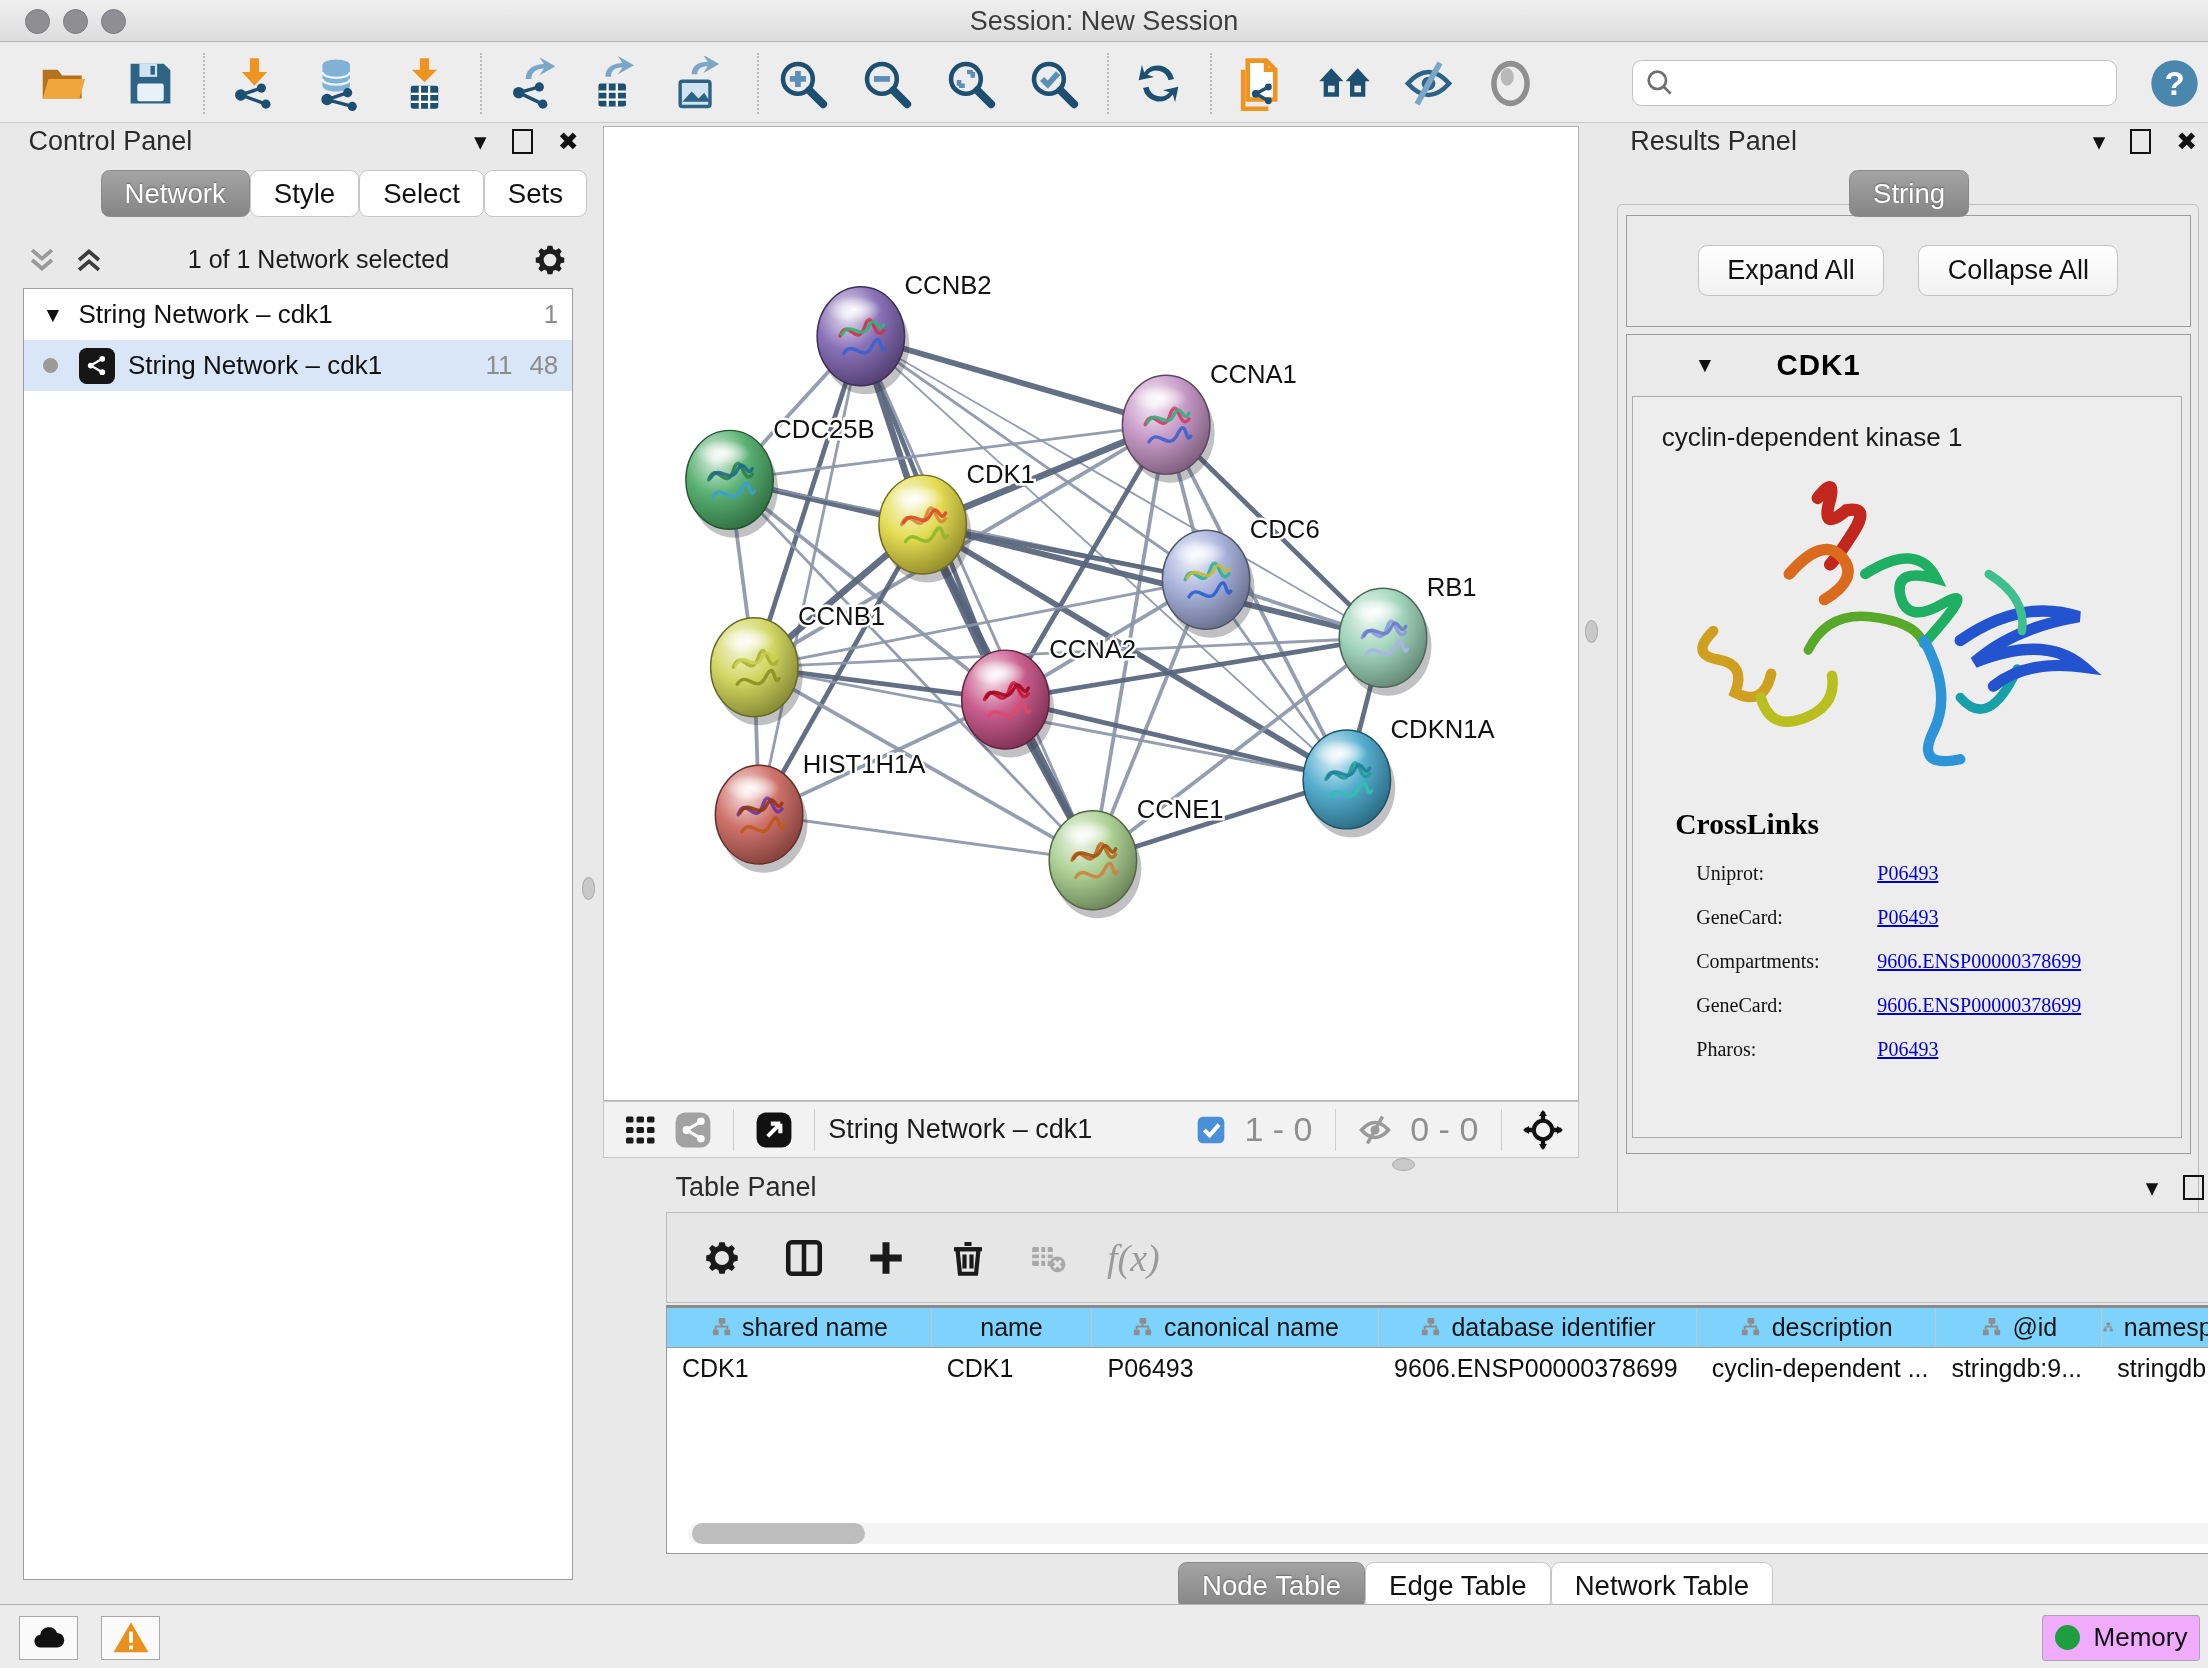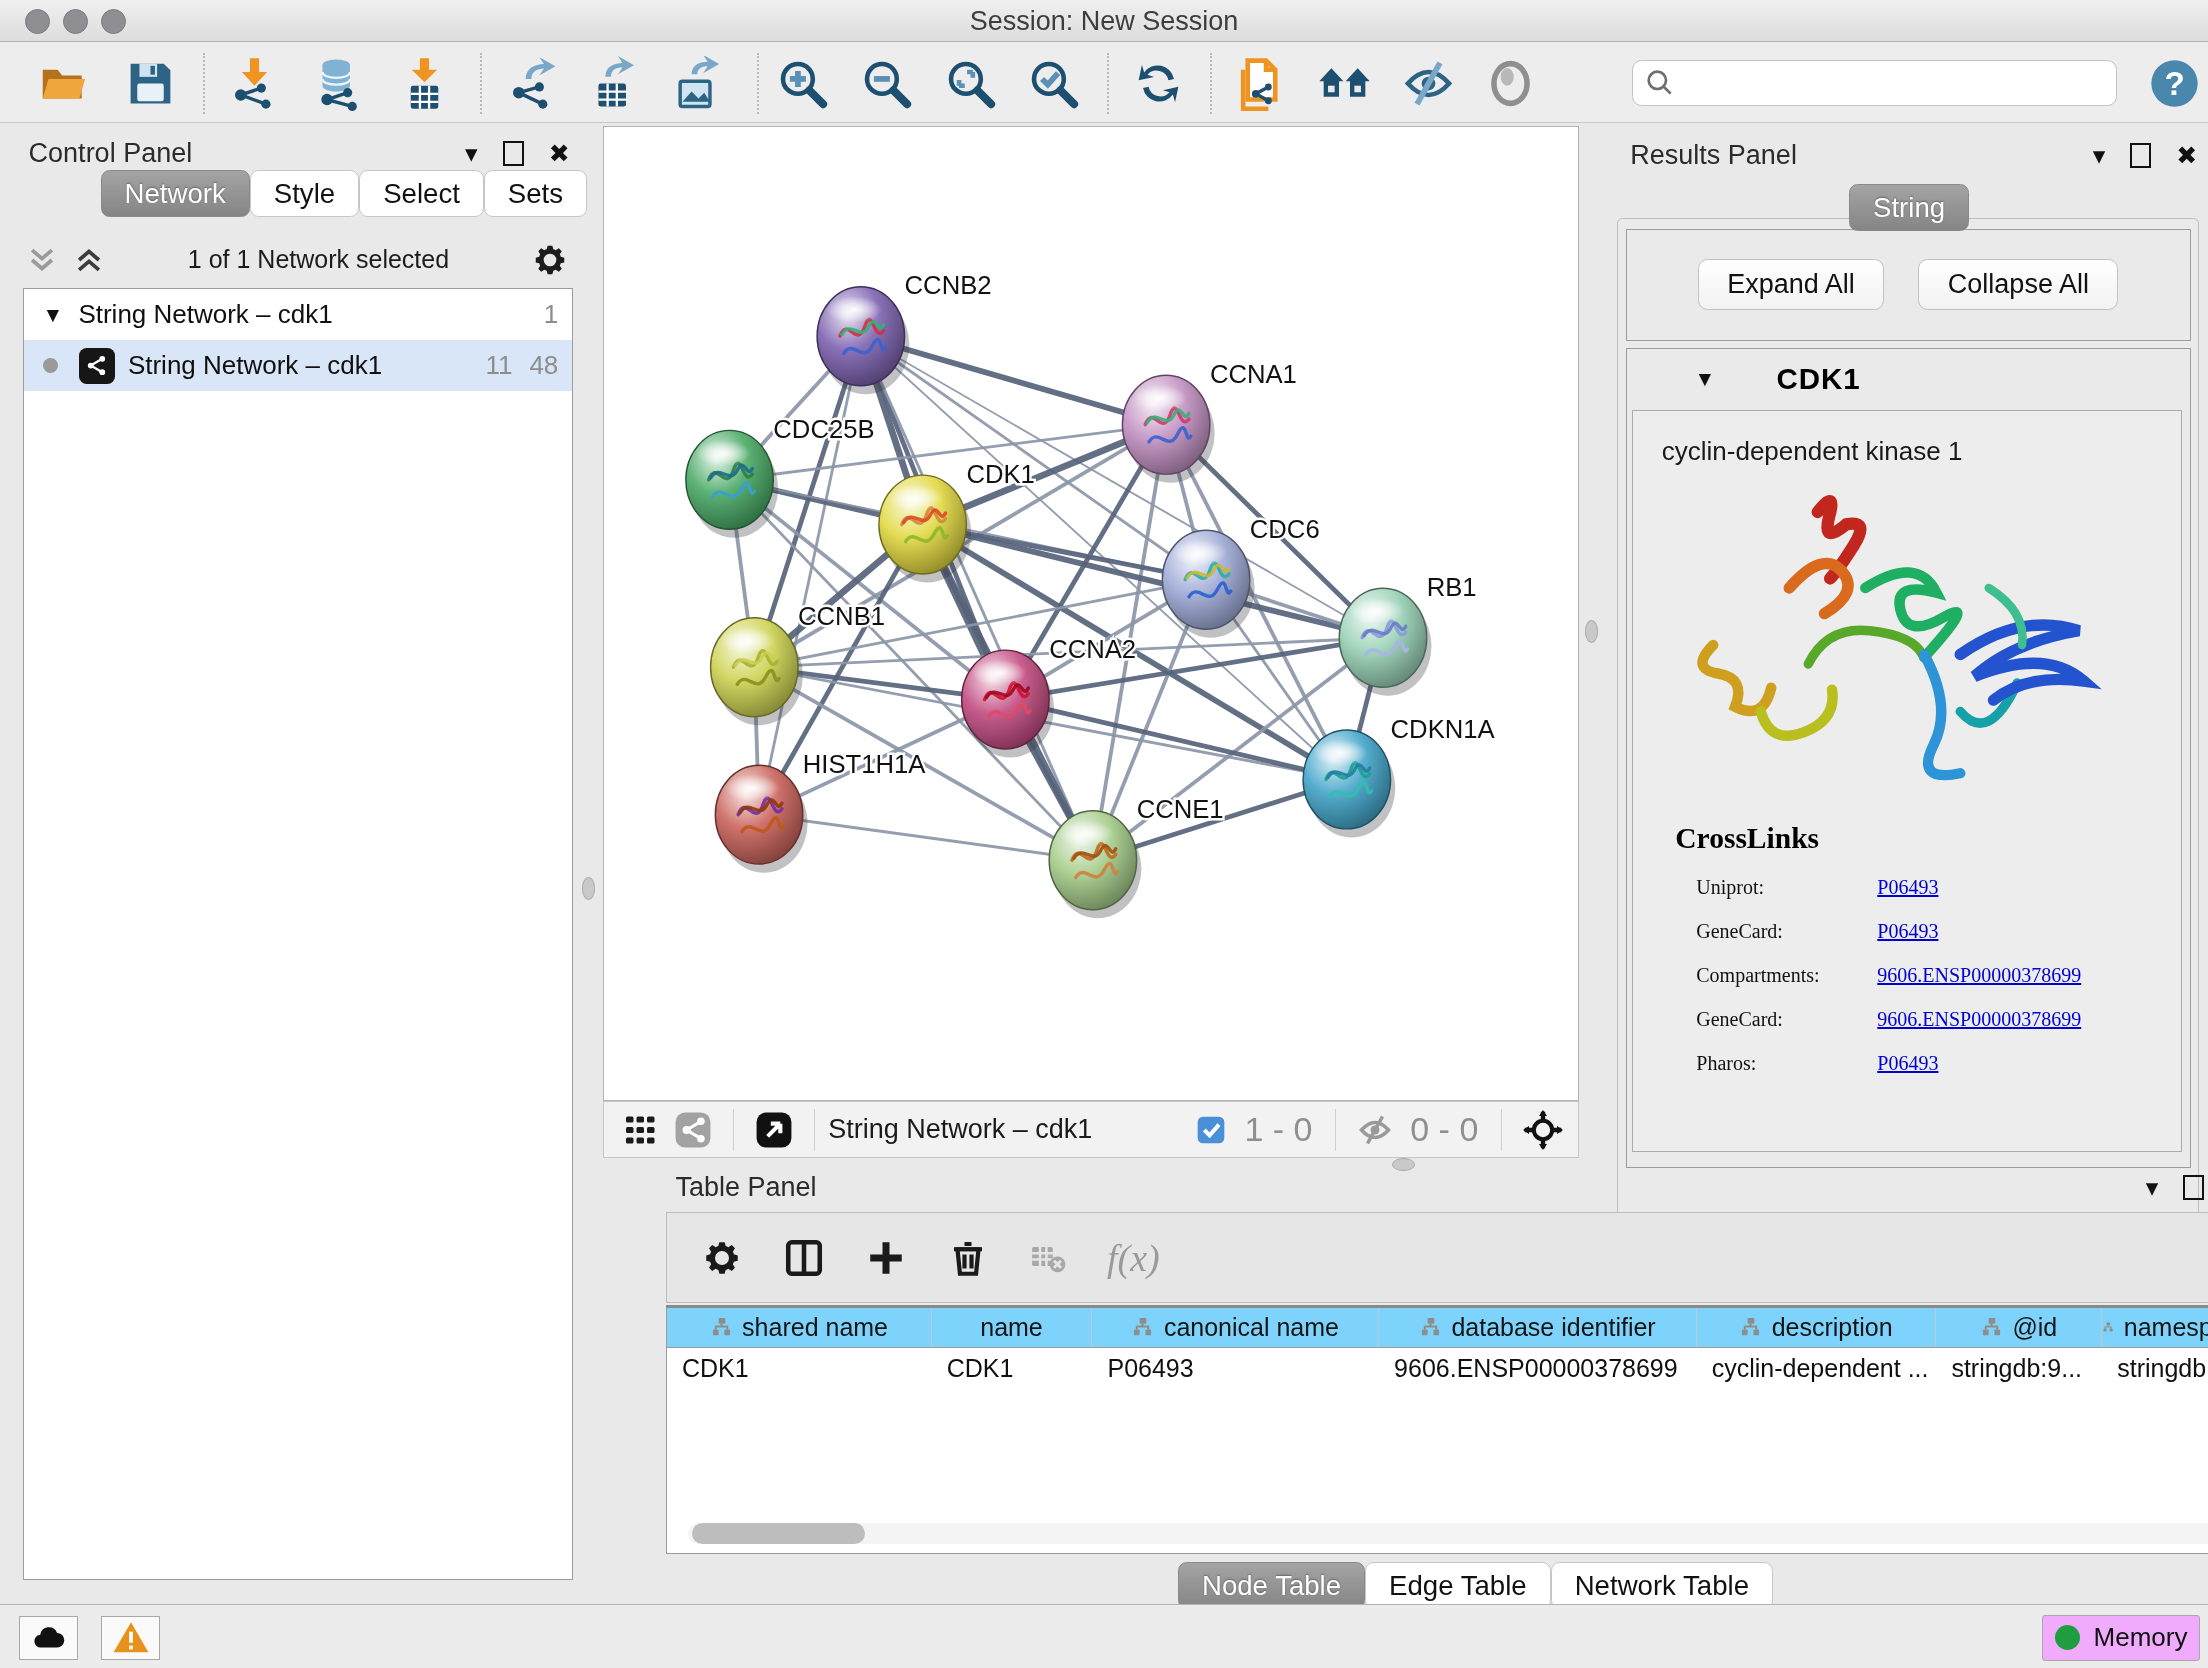--- a/index.html
+++ b/index.html
@@ -30,21 +30,21 @@
   .panel-title { font-size:27px; color:#2b2b2b; }
   .panel-ctrls { display:flex; gap:25px; align-items:center; font-size:25px; color:#111; }
   .pc-sq { width:21px; height:25px; border:2.9px solid #111; display:inline-block; }
   .tab { border:1.9px solid #c6c6c6; background:#fff; color:#111; border-radius:8.6px;
     font-size:27.6px; padding:6.7px 23px; }
   .tab.active { background:linear-gradient(#a4a4a4,#858585); color:#fff; border-color:#8a8a8a;
     text-shadow:0 -1px 1.9px rgba(0,0,0,.35); }
 
   
   .control-panel { position:absolute; left:7.6px; top:126px; width:571px; height:1472px; }
-  .cp-head { position:absolute; left:21px; right:9px; top:0; display:flex; justify-content:space-between;margin-top:12px; }
+  .cp-head { position:absolute; left:21px; right:0; top:0; display:flex; justify-content:space-between; }
   .cp-tabs { position:absolute; left:61px; top:44px; display:flex;padding-left:32px; }
   .cp-sub { position:absolute; left:17px; right:9.5px; top:107px; height:53px;
     display:flex; align-items:center; }
   .cp-sub .status { flex:1; text-align:center; font-size:25px; color:#1c1c1c; }
   .cp-list { position:absolute; left:15px; top:162px; width:550px; height:1292px;
     background:#fff; border:1.9px solid #9c9c9c; }
   .net-row { display:flex; align-items:center; height:51px; font-size:26px; color:#101010; padding:0 13.3px; }
   .net-row .lbl { flex:1; }
   .net-row .cnt { color:#8d8d8d; margin-left:17px; }
   .net-row.child { background:#d9e6f7; }
@@ -57,21 +57,21 @@
   .netview { position:absolute; left:603px; top:126px; width:976px; height:975px;
     background:#fff; border:1px solid #b3b3b3; }
   .netfooter { position:absolute; left:603px; top:1101px; width:976px; height:57px;
     background:#f2f2f2; border:1px solid #c6c6c6; display:flex; align-items:center; }
   .nf-sep { width:0; height:42px; border-left:1.9px solid #cfcfcf; margin:0 13.3px; }
   .nf-title { font-size:27px; color:#1b1b1b; flex:1; }
   .nf-badge { font-size:34px; color:#8f8f8f; margin:0 9.5px; }
   .nf-ico { margin:0 7.6px; display:flex; align-items:center; }
 
   
-  .results-panel { position:absolute; left:1617px; top:140px; width:586px; height:1046px; }
+  .results-panel { position:absolute; left:1617px; top:126px; width:586px; height:1046px; }
   .rp-head { position:absolute; left:13.3px; right:5.7px; top:0; display:flex; justify-content:space-between; }
   .rp-tab { position:absolute; left:232px; top:44px; z-index:3; }
   .rp-box { position:absolute; left:0; top:78px; width:582px; height:1082px;
     background:#eaeaea; border:1.9px solid #bdbdbd; border-radius:5.7px; }
   .rp-btnbox { position:absolute; left:7.6px; top:9.5px; width:565px; height:112px;
     border:1.9px solid #9c9c9c; background:#eaeaea; display:flex; align-items:center; justify-content:center; gap:34px; }
   .rp-btn { background:linear-gradient(#ffffff,#f2f2f2); border:1.9px solid #c2c2c2; border-radius:9.5px;
     font-size:27px; padding:8.6px 28.5px; color:#111; }
   .rp-section { position:absolute; left:7.6px; top:129px; width:565px; height:820px; border:1.9px solid #9c9c9c; }
   .rp-gene-head { height:59px; display:flex; align-items:center; }

